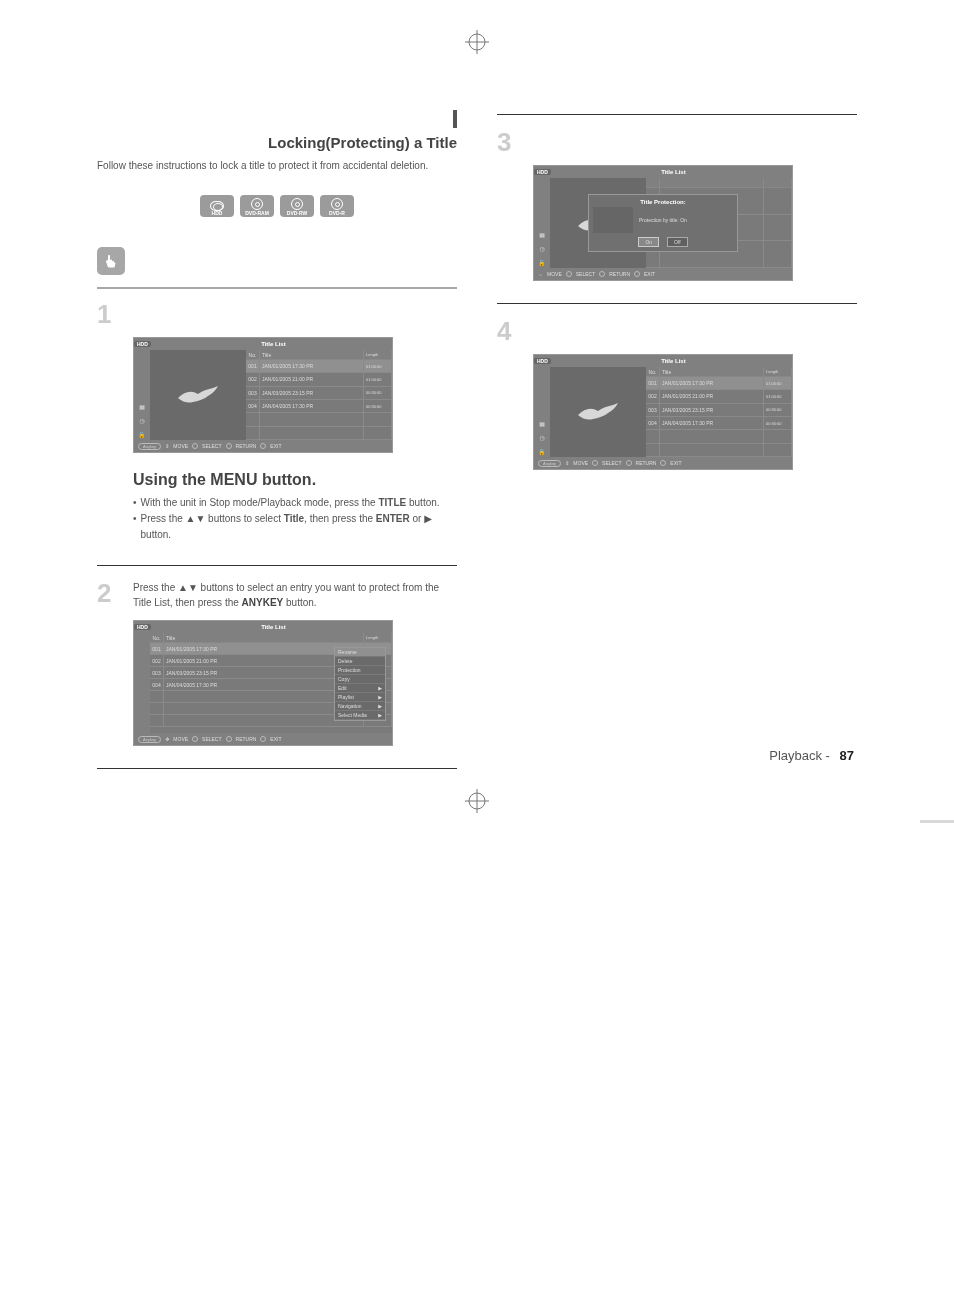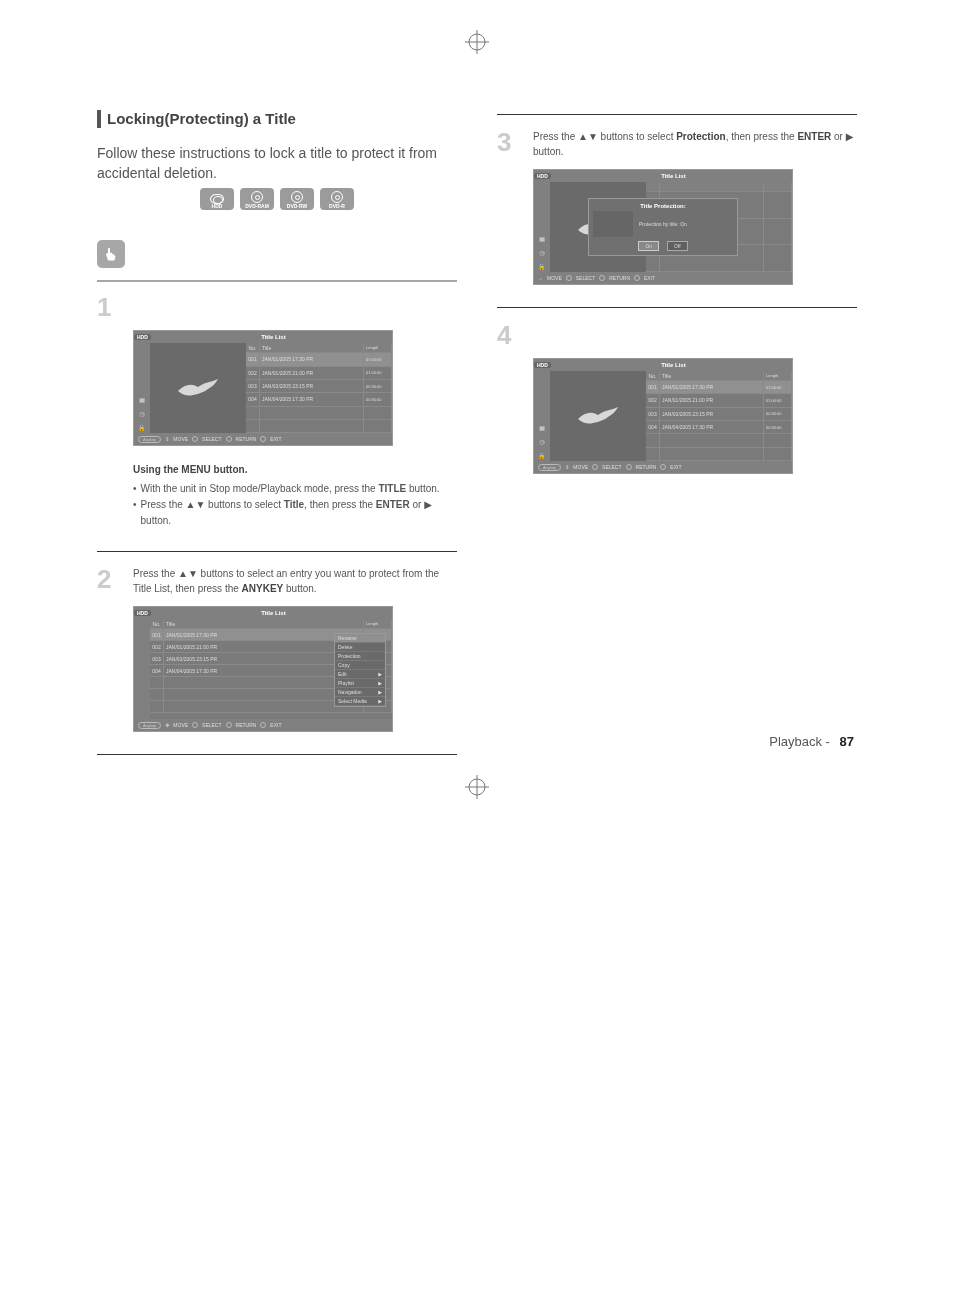--- a/index.html
+++ b/index.html
@@ -4,24 +4,24 @@
 <style>
   * { box-sizing: border-box; margin: 0; padding: 0; }
   body { font-family: Arial, Helvetica, sans-serif; font-size: 10px; color: #555; background: #fff; width: 954px; margin: 0 auto; position: relative; }
   .page { width: 760px; margin: 0 auto; padding: 110px 0 40px; position: relative; }
   .reg-t, .reg-b, .reg-l, .reg-r { position:absolute; }
   .reg-t { left:50%; top:30px; transform:translateX(-50%); }
   .reg-b { left:50%; bottom:10px; transform:translateX(-50%); }
   .regmark svg { display:block; }
   .cols { display:flex; gap:40px; }
   .col { flex:1; min-width:0; }
-  .section-title-wrap { display:flex; align-items:flex-start; gap:6px; margin-bottom:16px; }
+  .section-title-wrap { display:flex; align-items:flex-end; gap:6px; margin-bottom:8px;flex-direction:column; }
   .title-bar { width:4px; height:18px; background:#555; }
   .section-title { font-size:15px; font-weight:bold; color:#444; }
-  .intro { font-size:14px; line-height:1.4; color:#555; margin-bottom:5px; }
+  .intro { font-size:10px; line-height:1.4; color:#555; margin-bottom:22px; }
   .disc-row { display:flex; gap:6px; justify-content:center; margin-bottom:30px; }
   .disc-badge { width:34px; height:22px; border-radius:4px; display:flex; align-items:center; justify-content:center; position:relative; }
   .disc-hdd { background:#9b9b9b; }
   .disc-ram { background:#9b9b9b; }
   .disc-rw { background:#9b9b9b; }
   .disc-r { background:#9b9b9b; }
   .disc-badge .lab { position:absolute; bottom:1px; font-size:5px; color:#fff; font-weight:bold; letter-spacing:0; }
   .hdd-icon { width:14px; height:10px; border:1.5px solid #fff; border-radius:50%/60%; position:relative; }
   .hdd-icon::after{content:"";position:absolute;left:2px;top:1px;width:8px;height:6px;border:1px solid #fff;border-radius:50%;}
   .disc-icon { width:12px; height:12px; border:1.5px solid #fff; border-radius:50%; position:relative; top:-2px;}
@@ -49,21 +49,21 @@
   .scr-list .row { flex:1; border-bottom:1px solid #8a8a8a; display:flex; font-size:5px; color:#ddd; }
   .scr-list .row.sel { background:#909090; }
   .scr-list .row div { border-right:1px solid #8a8a8a; padding:0 2px; display:flex; align-items:center;}
   .col-n { width:14px; justify-content:center !important; }
   .col-t { flex:1; }
   .col-l { width:28px; font-size:4px; }
   .scr-foot { height:12px; background:#808080; display:flex; align-items:center; font-size:5px; color:#ddd; padding:0 4px; gap:4px; }
   .anykey-pill { border:1px solid #bbb; border-radius:6px; padding:0 4px; font-size:4px; color:#ccc;}
   .foot-ico { width:6px;height:6px;border:1px solid #bbb;border-radius:50%;display:inline-block;}
   .using-box { margin:18px 0 0 36px; }
-  .using-title { font-size:10px; font-weight:bold; color:#444; margin-bottom:6px; }
+  .using-title { font-size:16px; font-weight:bold; color:#444; margin-bottom:6px; }
   .using-list { font-size:10px; line-height:1.6; color:#555; }
   .using-list .bullet { display:flex; gap:4px; }
   .scr2 .scr-body { height:100px; }
   .scr2 .scr-list .row { height:12px; flex:none; }
   .menu-popup { position:absolute; right:6px; top:14px; width:52px; background:#6a6a6a; border:1px solid #999; display:flex; flex-direction:column; }
   .menu-popup .mi { font-size:5px; color:#ddd; padding:1px 3px; border-bottom:1px solid #7a7a7a; display:flex; justify-content:space-between; align-items:center;}
   .menu-popup .mi.sel { background:#909090; }
   .menu-popup .mi .ar { font-size:5px; }
   .scr3-body-wrap { position:relative; }
   .protect-box { position:absolute; left:50%; top:50%; transform:translate(-50%,-50%); width:150px; background:#707070; border:1px solid #999; padding:4px; }
@@ -319,23 +319,20 @@
       </div>
 
       <hr class="thin-rule">
     </div>
 
     <div class="col">
       <hr class="thin-rule" style="margin-top:4px;">
 
       <div class="step-row">
         <div class="step-num">3</div>
-        <div class="step-text">
-          <span>Press the ▲▼ buttons to select </span><b>Protection</b><span>, then press the </span><b>ENTER</b><span> or ▶ button.</span>
-        </div>
       </div>
 
       <div class="screenshot">
         <div class="scr-frame">
           <div class="scr-top">
               <span class="hdd-tag">HDD</span>
               <span class="title-cap">Title List</span>
             </div>
           <div class="scr-body scr3-body-wrap">
             <div class="scr-side">

